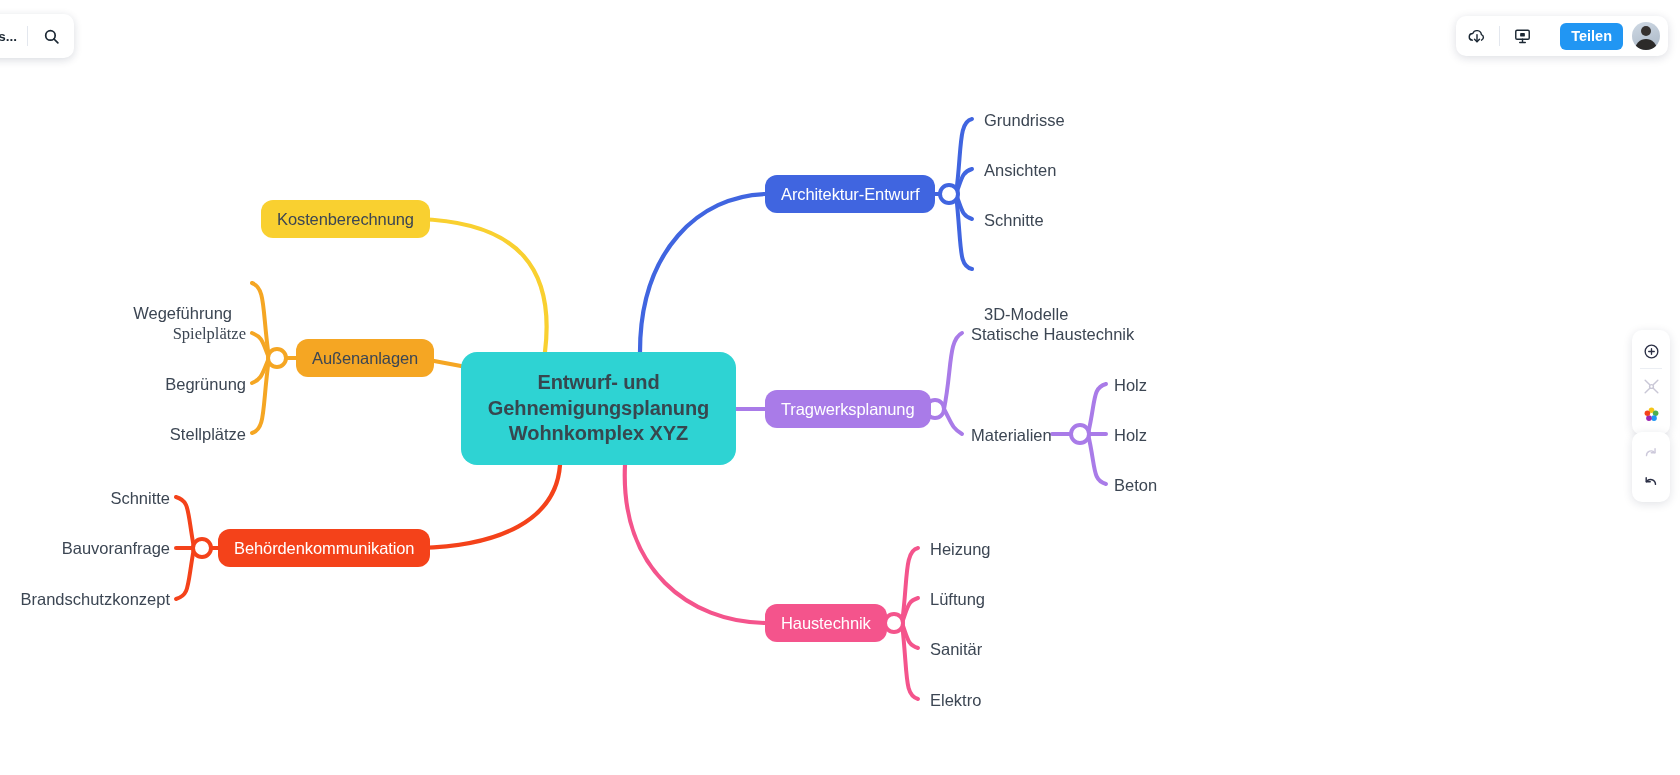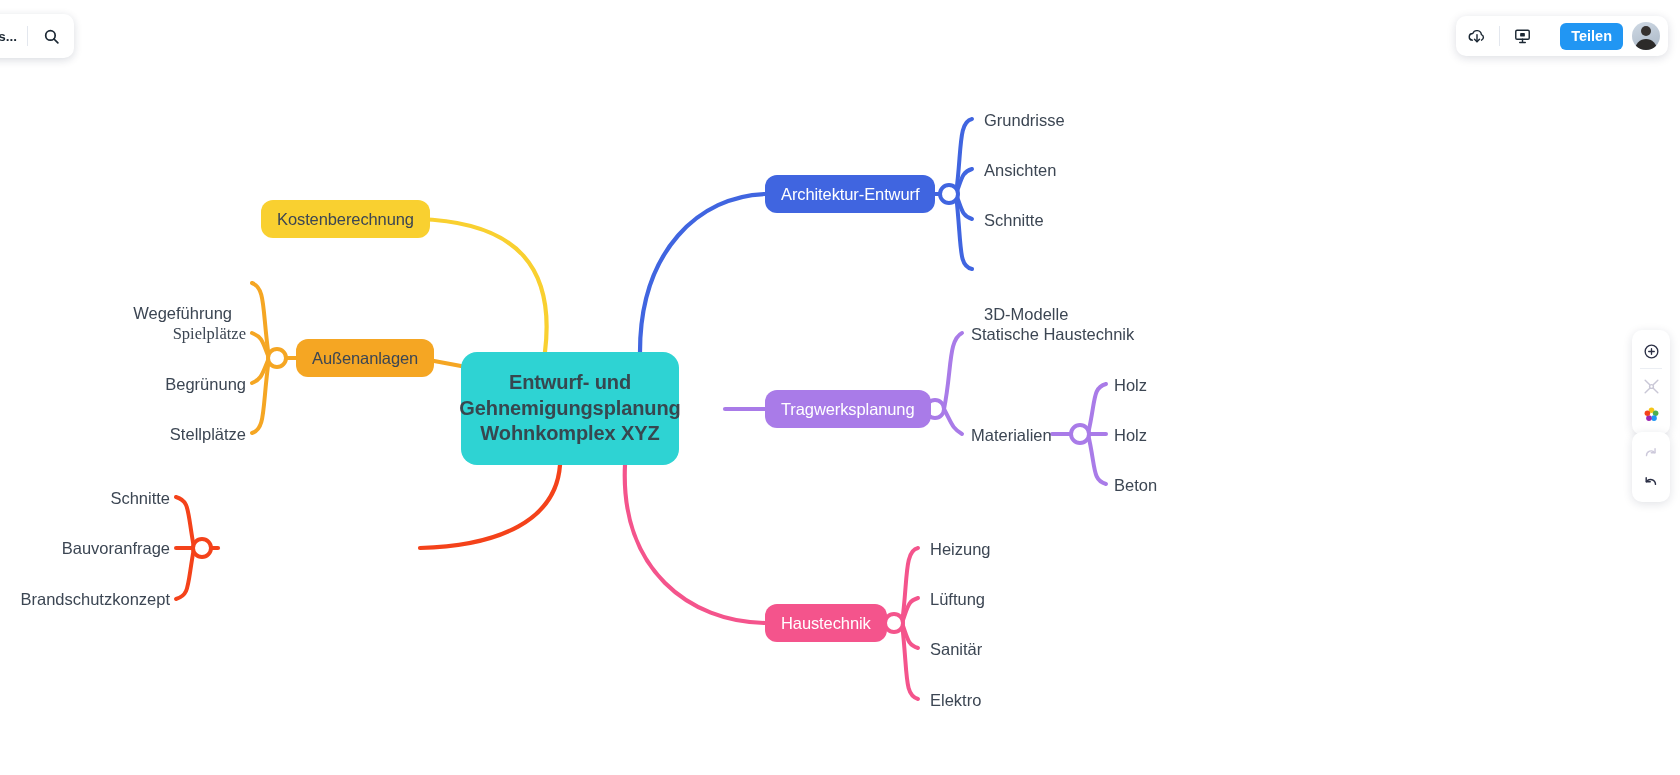--- a/index.html
+++ b/index.html
@@ -192,21 +192,21 @@
     <path d="M 194 548 C 187 586 190 595 176 599" stroke="#f4421a" stroke-width="4" fill="none" stroke-linecap="round"></path>
 
     <circle cx="949" cy="194" r="9" fill="#ffffff" stroke="#4065e0" stroke-width="4"></circle>
     <circle cx="935" cy="409" r="9" fill="#ffffff" stroke="#a97be8" stroke-width="4"></circle>
     <circle cx="1080" cy="434" r="9" fill="#ffffff" stroke="#a97be8" stroke-width="4"></circle>
     <circle cx="894" cy="623" r="9" fill="#ffffff" stroke="#f4548c" stroke-width="4"></circle>
     <circle cx="277" cy="358" r="9" fill="#ffffff" stroke="#f5a623" stroke-width="4"></circle>
     <circle cx="202" cy="548" r="9" fill="#ffffff" stroke="#f4421a" stroke-width="4"></circle>
   </svg>
 
-  <div class="node root" style="left:461px; top:352px; width:218px; height:113px; background:#2ed3d3;">
+  <div class="node root" style="left:461px; top:352px; width:275px; height:113px; background:#2ed3d3;">
     <span>Entwurf- und</span>
     <span>Gehnemigungsplanung</span>
     <span>Wohnkomplex XYZ</span>
   </div>
 
   <div class="node branch" style="left:765px; top:175px; background:#4065e0; color:#ffffff;">
     <span>Architektur-Entwurf</span>
   </div>
 
   <div class="node branch" style="left:765px; top:390px; background:#a97be8; color:#ffffff;">
@@ -218,20 +218,23 @@
   </div>
 
   <div class="node branch" style="left:261px; top:200px; background:#f9d030; color:#3c4653;">
     <span>Kostenberechnung</span>
   </div>
 
   <div class="node branch" style="left:296px; top:339px; background:#f5a623; color:#3c4653;">
     <span>Außenanlagen</span>
   </div>
 
+  <div class="node branch" style="left:218px; top:529px; background:#f4421a; color:#ffffff;">
+    <span>Behördenkommunikation</span>
+  </div>
 
   <div class="leaf r" style="left:984px; top:112px;">Grundrisse</div>
   <div class="leaf r" style="left:984px; top:162px;">Ansichten</div>
   <div class="leaf r" style="left:984px; top:212px;">Schnitte</div>
   <div class="leaf r" style="left:984px; top:262px;margin-top:44px;">3D-Modelle</div>
 
   <div class="leaf r" style="left:971px; top:326px;">Statische Haustechnik</div>
   <div class="leaf r" style="left:971px; top:427px;">Materialien</div>
   <div class="leaf r" style="left:1114px; top:377px;">Holz</div>
   <div class="leaf r" style="left:1114px; top:427px;">Holz</div>

